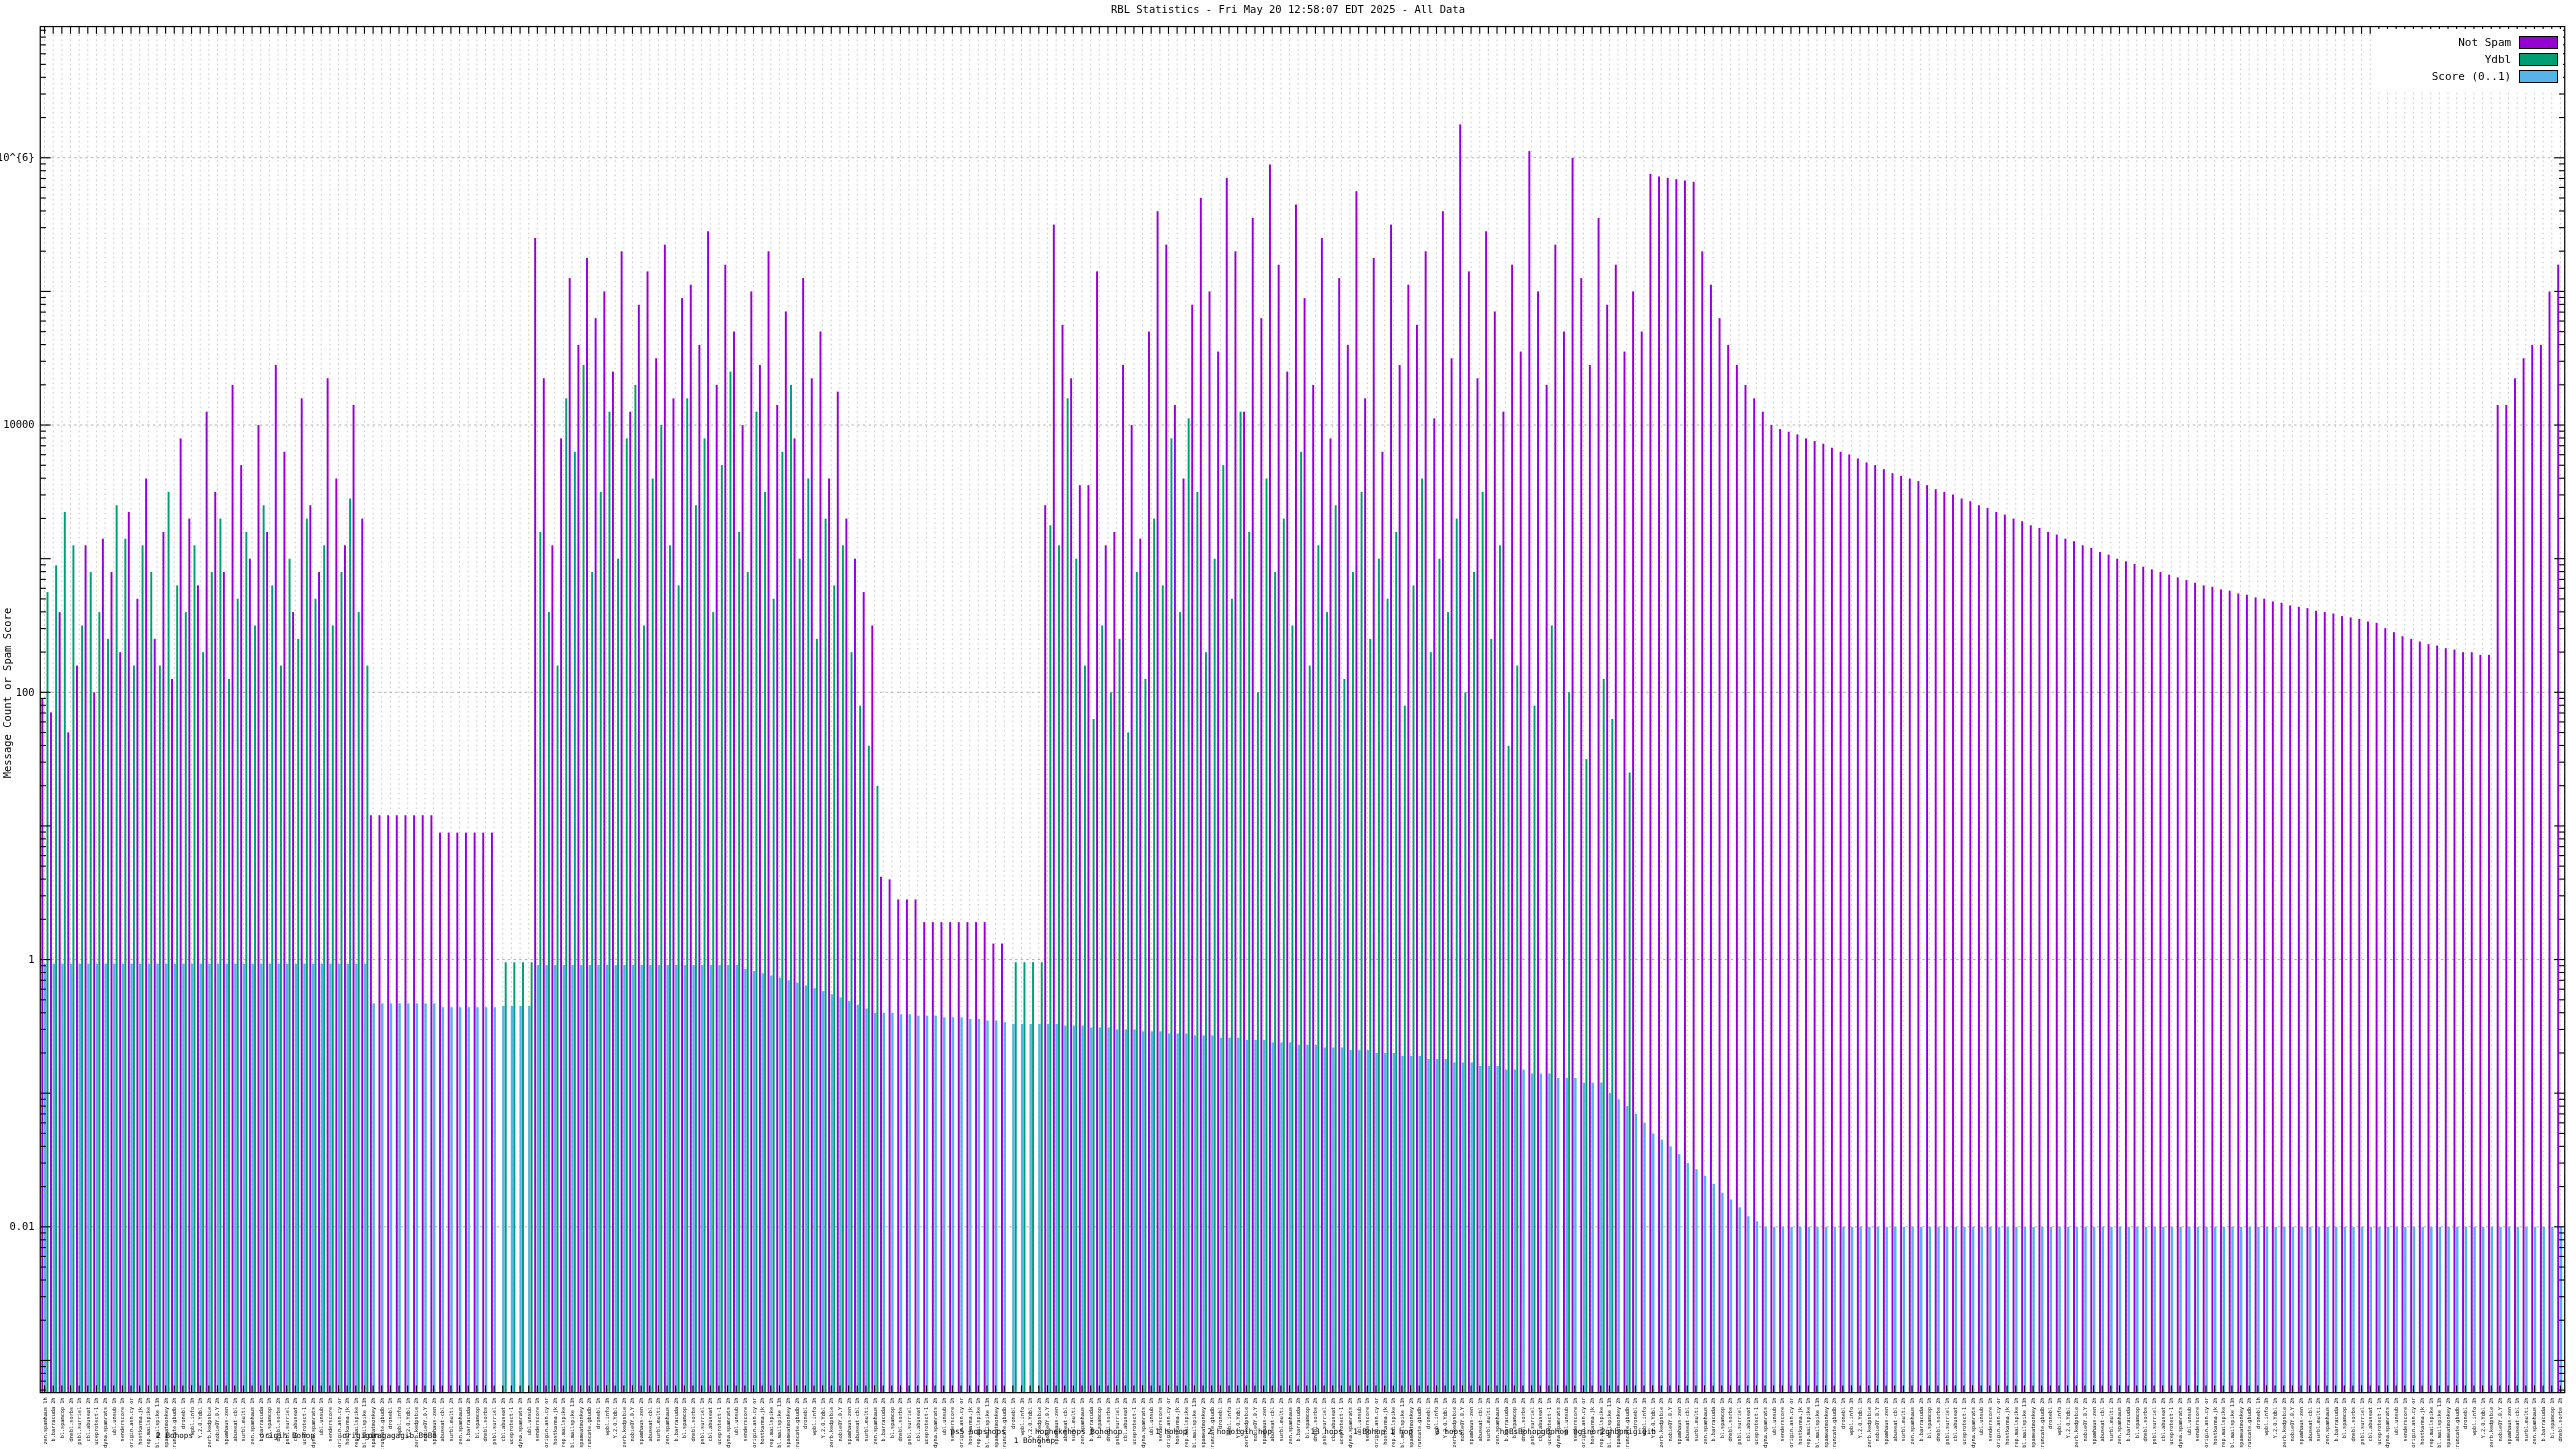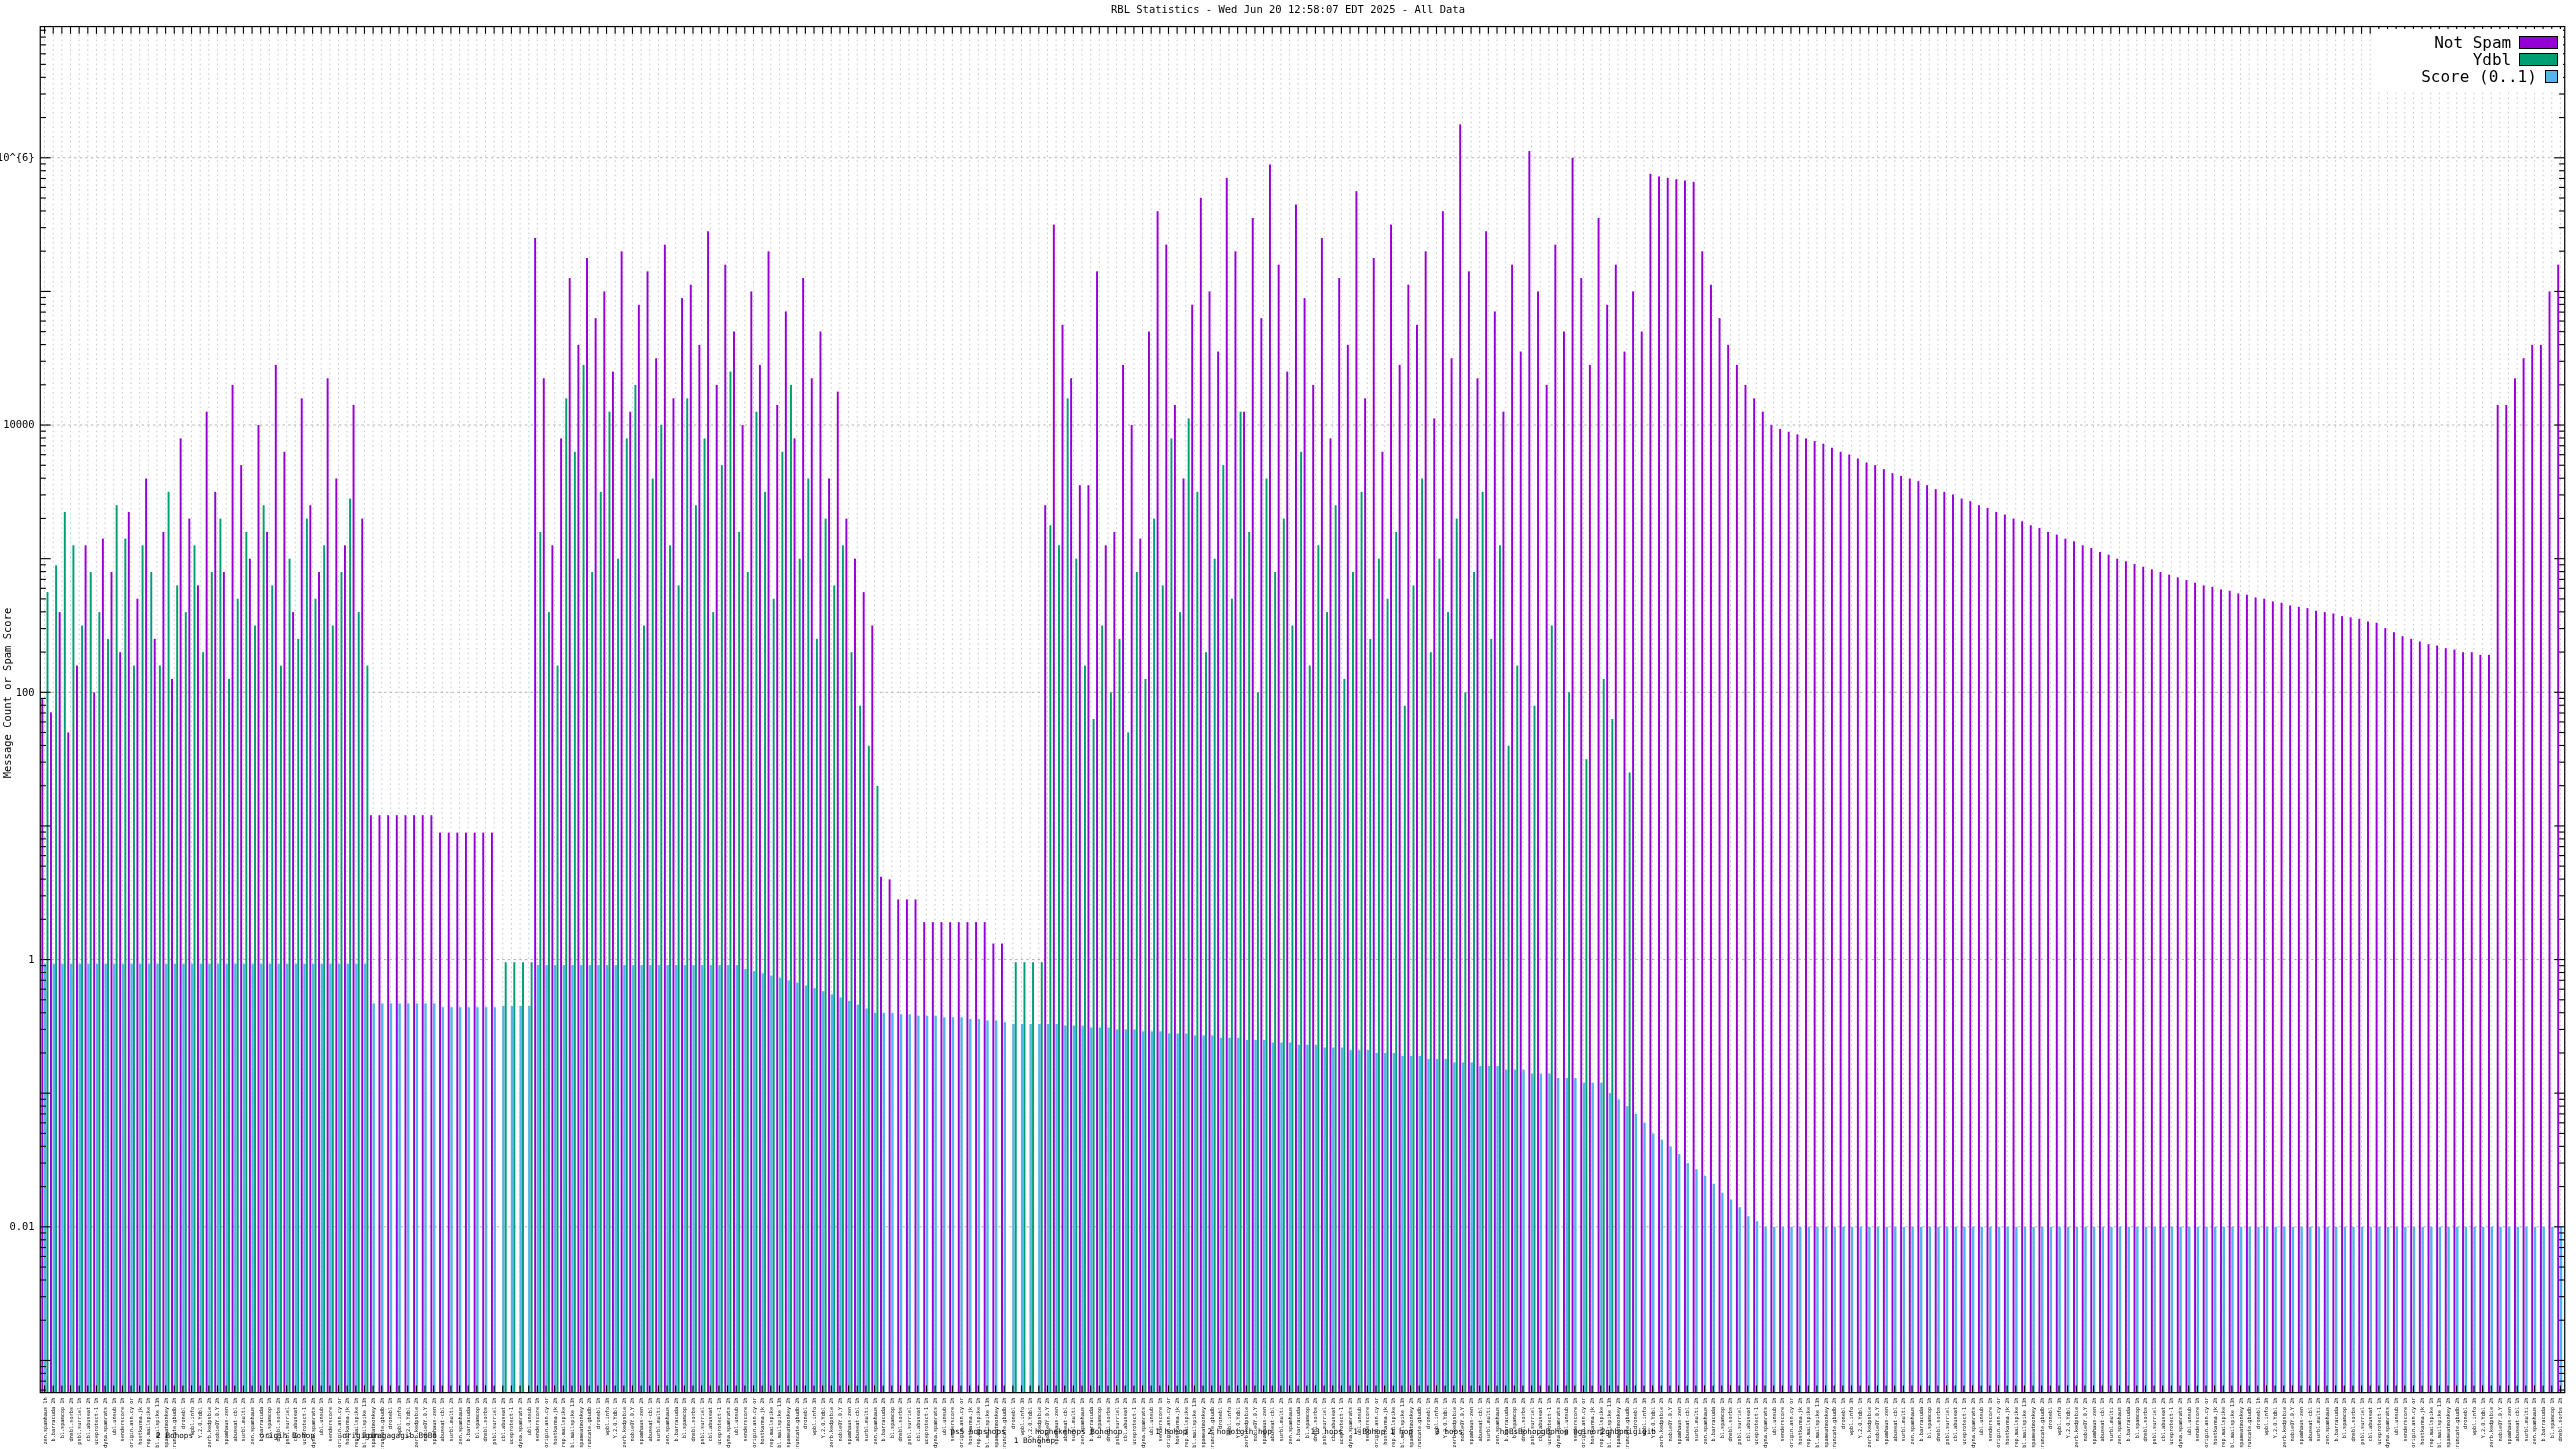--- a/index.html
+++ b/index.html
@@ -6,28 +6,28 @@
   #stage{position:relative;width:2576px;height:1449px;background:#ffffff;overflow:hidden;
          font-family:"DejaVu Sans Mono","Liberation Mono",monospace;color:#000;}
   #chart-title{position:absolute;top:3.2px;left:0;width:2576px;text-align:center;
                font-size:10.5px;white-space:pre;}
   #y-axis-label{position:absolute;left:-122px;top:687px;width:258px;text-align:center;
                 font-size:10.5px;transform:rotate(-90deg);transform-origin:center center;}
   #plot-svg{position:absolute;left:0;top:0;}
   #legend{position:absolute;top:29px;right:13px;width:137px;background:#ffffff;
           padding:4.8px 4.8px 4.8px 48px;}
   .legend-row{display:flex;align-items:center;justify-content:flex-end;height:17px;}
-  .legend-label{font-size:16px;margin-right:8px;white-space:pre;}
+  .legend-label{font-size:11px;margin-right:8px;white-space:pre;}
   .legend-swatch{width:37px;height:10.5px;display:inline-block;border:0.8px solid #000;}
 </style>
 </head>
 <body>
 
 <div id="stage">
-  <div id="chart-title">RBL Statistics - Wed Jun 20 12:58:07 EDT 2025 - All Data</div>
+  <div id="chart-title">RBL Statistics - Fri May 20 12:58:07 EDT 2025 - All Data</div>
   <div id="y-axis-label">Message Count or Spam Score</div>
   <svg id="plot-svg" width="2576" height="1449" viewBox="0 0 3200 1800">
       <g stroke="#bcbcbc" stroke-width="1" stroke-dasharray="2,4">
         <line x1="55.369863013698634" y1="43" x2="55.369863013698634" y2="1730"></line>
         <line x1="66.10958904109589" y1="43" x2="66.10958904109589" y2="1730"></line>
         <line x1="76.84931506849315" y1="43" x2="76.84931506849315" y2="1730"></line>
         <line x1="87.58904109589041" y1="43" x2="87.58904109589041" y2="1730"></line>
         <line x1="98.32876712328768" y1="43" x2="98.32876712328768" y2="1730"></line>
         <line x1="109.06849315068493" y1="43" x2="109.06849315068493" y2="1730"></line>
         <line x1="119.8082191780822" y1="43" x2="119.8082191780822" y2="1730"></line>

